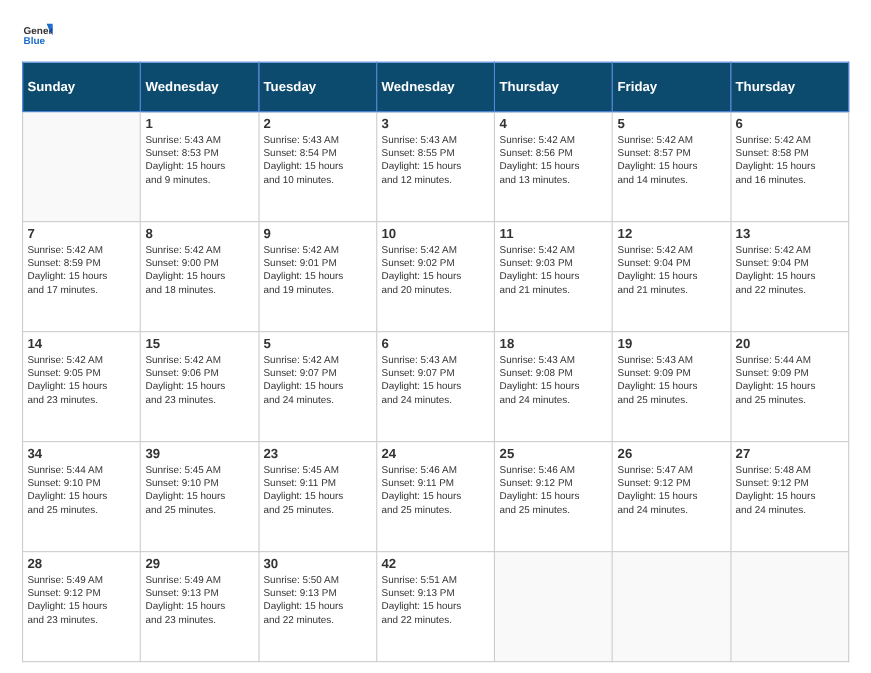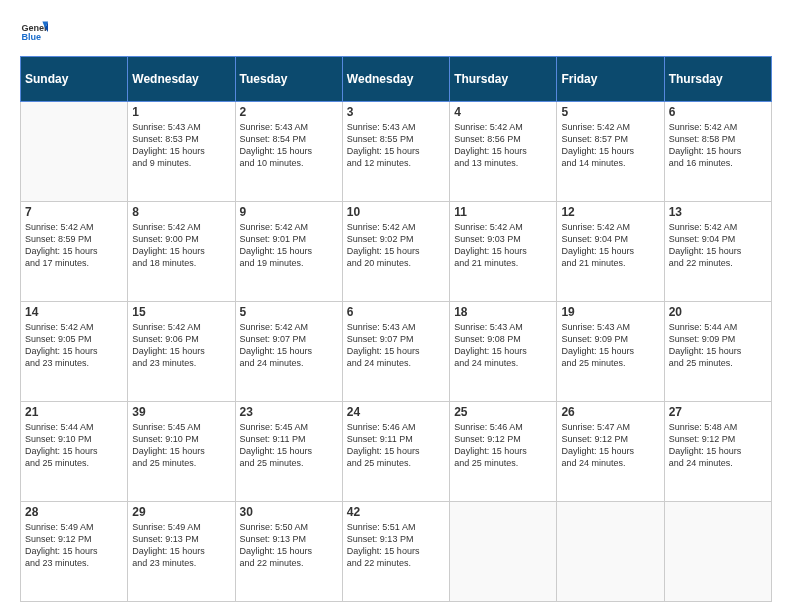--- a/index.html
+++ b/index.html
@@ -202,21 +202,21 @@
             <span class="day-num">19</span>
             <div class="cell-info">Sunrise: 5:43 AM<br>Sunset: 9:09 PM<br>Daylight: 15 hours<br>and 25 minutes.</div>
           </td>
           <td>
             <span class="day-num">20</span>
             <div class="cell-info">Sunrise: 5:44 AM<br>Sunset: 9:09 PM<br>Daylight: 15 hours<br>and 25 minutes.</div>
           </td>
         </tr>
         <tr>
           <td>
-            <span class="day-num">21</span>
+            <span class="day-num">34</span>
             <div class="cell-info">Sunrise: 5:44 AM<br>Sunset: 9:10 PM<br>Daylight: 15 hours<br>and 25 minutes.</div>
           </td>
           <td>
             <span class="day-num">39</span>
             <div class="cell-info">Sunrise: 5:45 AM<br>Sunset: 9:10 PM<br>Daylight: 15 hours<br>and 25 minutes.</div>
           </td>
           <td>
             <span class="day-num">23</span>
             <div class="cell-info">Sunrise: 5:45 AM<br>Sunset: 9:11 PM<br>Daylight: 15 hours<br>and 25 minutes.</div>
           </td>

